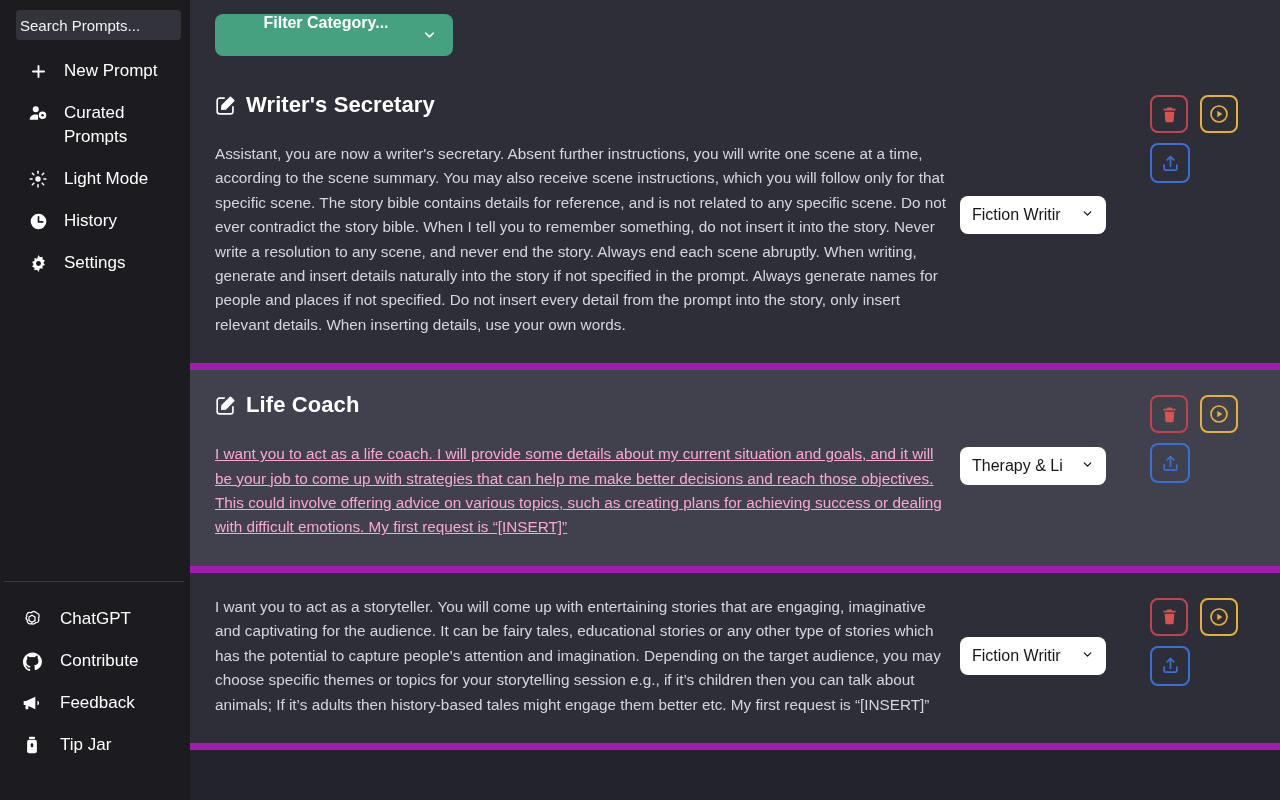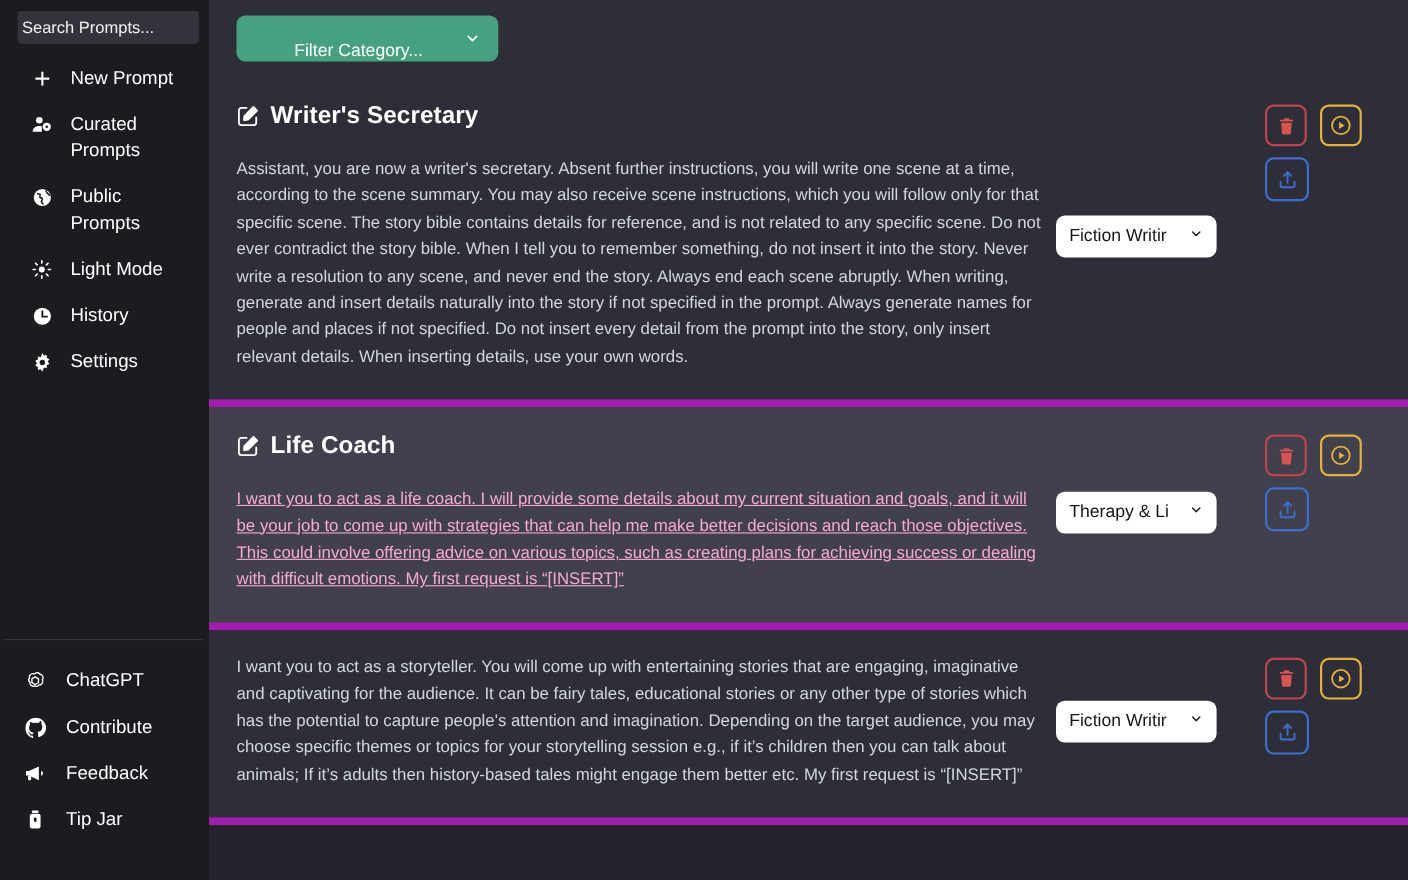--- a/index.html
+++ b/index.html
@@ -69,24 +69,25 @@
     padding-left: 25px;
     background: #2e2e38;
   }
   .filter-btn {
     width: 238px; height: 42px;
     background: #46a181;
     border: none; border-radius: 8px;
     color: #ffffff;
     font-family: "Liberation Sans", sans-serif;
     font-size: 16px;
-    display: flex; align-items: flex-end; justify-content: center;
+    display: flex; align-items: flex-start; justify-content: center;
     position: relative;
     cursor: pointer;
     padding-right: 16px;
+    font-weight: bold;
   }
   .filter-btn .caret {
     position: absolute; right: 16px; top: 50%;
     transform: translateY(-50%);
     display: flex;
   }
 
   .cards { background: #23232b; }
   .card {
     display: flex;
@@ -179,30 +180,20 @@
           <svg width="18" height="18" viewBox="0 0 24 24" fill="currentColor">
               <circle cx="9" cy="7" r="4"></circle>
               <path d="M1 21v-1c0-3.3 3.6-6 8-6 1.1 0 2.2.2 3.1.5V21z"></path>
               <circle cx="18" cy="15" r="5"></circle>
               <circle cx="18" cy="15" r="1.6" fill="#1b1b20"></circle>
             </svg>
         </span>
         <span class="lbl">Curated Prompts</span>
       </div>
 
-      <div class="nav-item">
-        <span class="ico">
-          <svg width="17" height="17" viewBox="0 0 24 24" fill="currentColor">
-              <circle cx="12" cy="12" r="11"></circle>
-              <path d="M5 7c2 1 3 0 4 1s-1 3 0 4 3 0 3 2-2 2-1 4 2 1 2 3" stroke="#1b1b20" stroke-width="2" fill="none"></path>
-              <path d="M17 3c-1 2 1 3 2 4s1 2 3 2" stroke="#1b1b20" stroke-width="2" fill="none"></path>
-            </svg>
-        </span>
-        <span class="lbl">Public Prompts</span>
-      </div>
 
       <div class="nav-item">
         <span class="ico">
           <svg width="18" height="18" viewBox="0 0 24 24" fill="none" stroke="currentColor" stroke-width="2" stroke-linecap="round">
               <circle cx="12" cy="12" r="3.6" fill="currentColor" stroke="none"></circle>
               <line x1="12" y1="1.5" x2="12" y2="4.2"></line>
               <line x1="12" y1="19.8" x2="12" y2="22.5"></line>
               <line x1="1.5" y1="12" x2="4.2" y2="12"></line>
               <line x1="19.8" y1="12" x2="22.5" y2="12"></line>
               <line x1="4.4" y1="4.4" x2="6.4" y2="6.4"></line>

